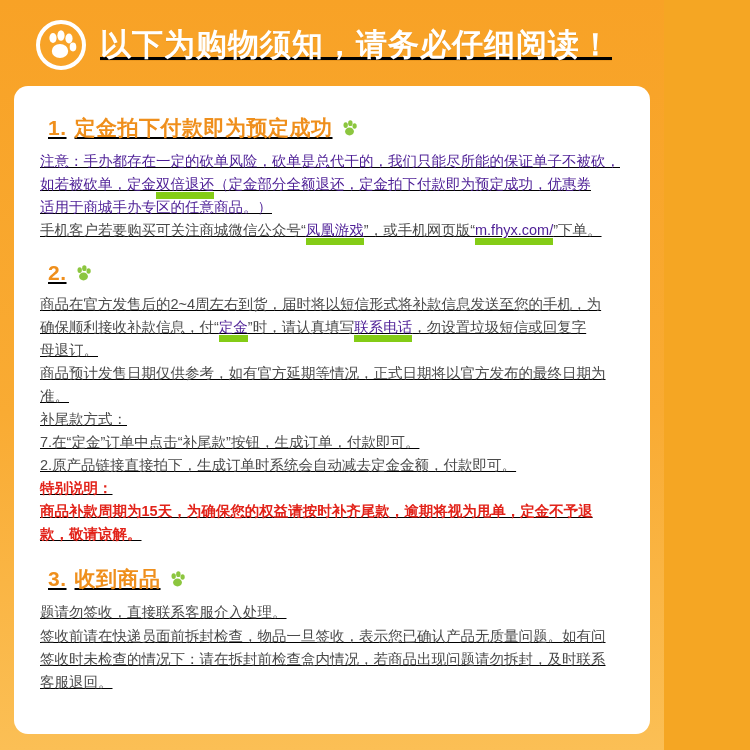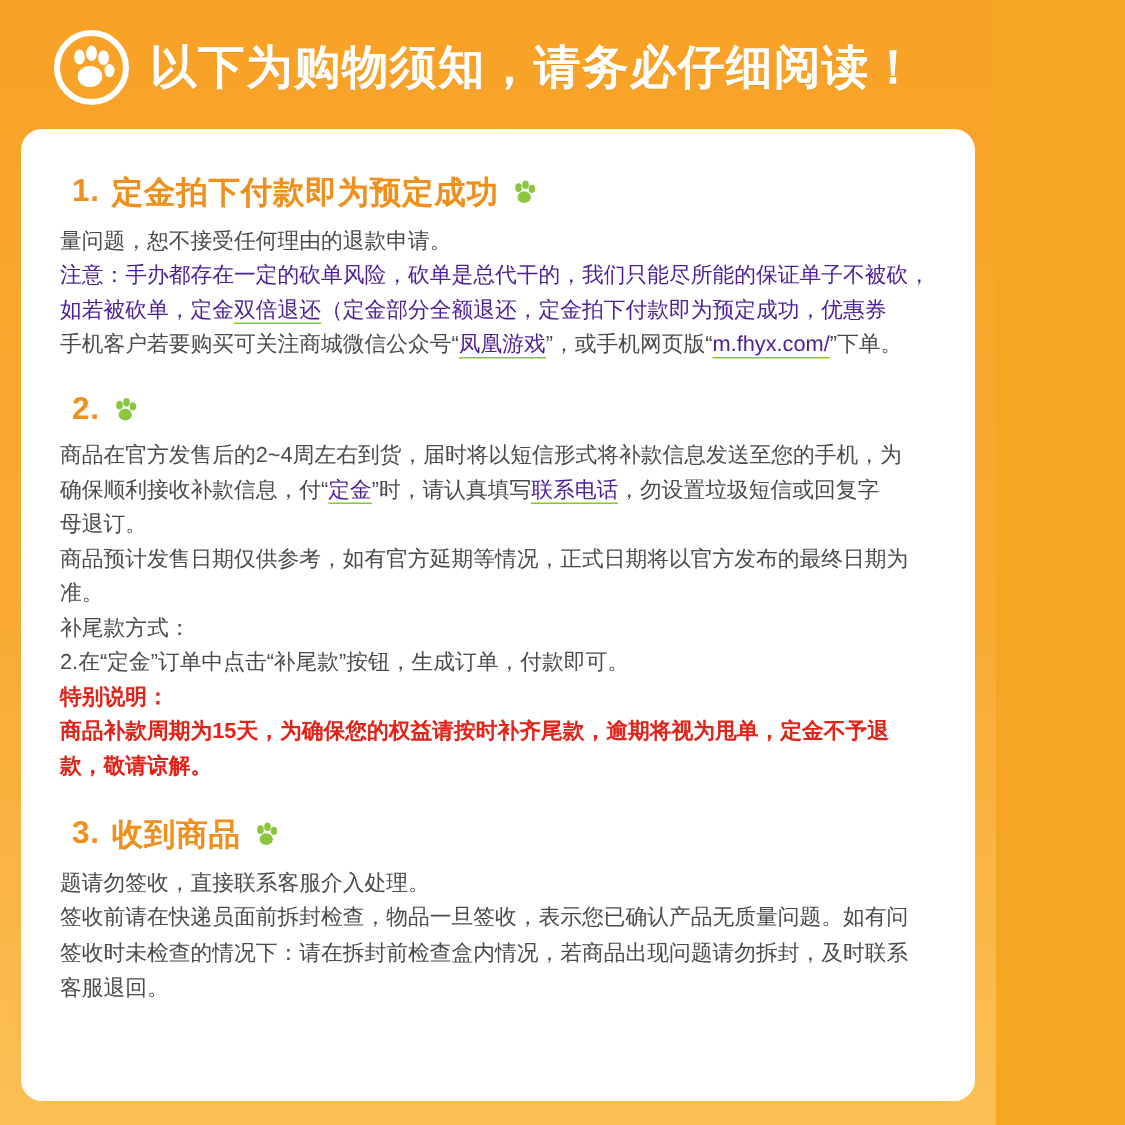--- a/index.html
+++ b/index.html
@@ -10,20 +10,21 @@
     width: 750px; height: 750px;
     font-family: "Liberation Sans", sans-serif;
     background: #f5a623;
     overflow: hidden;
   }
   .page {
     position: relative;
     width: 664px; height: 750px;
     background: linear-gradient(180deg, #f8a226 0%, #f9ab33 55%, #fbbf55 100%);
     padding: 14px 14px 16px 14px;
+    text-decoration: underline;
   }
   
   .header {
     display: flex;
     align-items: center;
     gap: 14px;
     height: 62px;
     padding-left: 22px;
   }
   .paw-icon {
@@ -67,21 +68,21 @@
   .mini-paw svg { display: block; }
   p.body {
     margin: 0 0 1px 0;
     font-size: 14.5px;
     line-height: 1.52;
     color: #4a4a4a;
     text-align: left;
   }
   .red { color: #4c1d95; }
   .red-b { color: #e2231a; font-weight: bold; margin-top: 24px; }
-  .ul { border-bottom: 1px solid #84cc16; }
+  .ul { border-bottom: 7px solid #84cc16; }
   .spacer-s { height: 6px; }
 </style>
 </head>
 <body>
 
 <div class="page">
 
   <div class="header">
     <span class="paw-icon">
       <svg viewBox="0 0 50 50" width="50" height="50" aria-hidden="true">
@@ -104,23 +105,23 @@
         <span class="section-title">定金拍下付款即为预定成功</span>
         <span class="mini-paw">
           <svg viewBox="0 0 20 20" width="17" height="17" aria-hidden="true">
             <ellipse cx="5.5" cy="6" rx="2.6" ry="3.4" fill="#8cc63f"></ellipse>
             <ellipse cx="11" cy="3.8" rx="2.6" ry="3.4" fill="#8cc63f"></ellipse>
             <ellipse cx="16" cy="7" rx="2.5" ry="3.2" fill="#8cc63f"></ellipse>
             <ellipse cx="10" cy="13.5" rx="5.2" ry="4.6" fill="#8cc63f"></ellipse>
           </svg>
         </span>
       </div>
-      <p class="body"><span>量问题，恕不接受任何理由的退款申请。</span></p>
       <p class="body"><span class="red">注意</span><span class="red">：手办都存在一定的砍单风险，砍单是总代干的，我们只能尽所能的保证单子不被砍，</span></p>
       <p class="body"><span class="red">如若被砍单，定金</span><span class="red ul">双倍退还</span><span class="red">（定金部分全额退还，定金拍下付款即为预定成功，优惠券</span></p>
+      <p class="body"><span class="red">适用于商城手办专区的任意商品。）</span></p>
       <p class="body"><span>手机客户若要购买可关注商城微信公众号“</span><span class="red ul">凤凰游戏</span><span>”，或手机网页版“</span><span class="red ul">m.fhyx.com/</span><span>”下单。</span></p>
     </div>
 
     <div class="spacer-s"></div>
 
     <div class="section">
       <div class="section-head">
         <span class="section-title">2.</span>
         <span class="mini-paw">
           <svg viewBox="0 0 20 20" width="17" height="17" aria-hidden="true">
@@ -130,21 +131,22 @@
             <ellipse cx="10" cy="13.5" rx="5.2" ry="4.6" fill="#8cc63f"></ellipse>
           </svg>
         </span>
       </div>
       <p class="body"><span>商品在官方发售后的2~4周左右到货，届时将以短信形式将补款信息发送至您的手机，为</span></p>
       <p class="body"><span>确保顺利接收补款信息，付“</span><span class="red ul">定金</span><span>”时，请认真填写</span><span class="red ul">联系电话</span><span>，勿设置垃圾短信或回复字</span></p>
       <p class="body"><span>母退订。</span></p>
       <p class="body"><span>商品预计发售日期仅供参考，如有官方延期等情况，正式日期将以官方发布的最终日期为</span></p>
       <p class="body"><span>准。</span></p>
       <p class="body"><span>补尾款方式：</span></p>
-      <p class="body"><span>2.在“定金”订单中点击“补尾款”按钮，生成订单，付款即可。</span></p>
+      <p class="body"><span>7.在“定金”订单中点击“补尾款”按钮，生成订单，付款即可。</span></p>
+      <p class="body"><span>2.原产品链接直接拍下，生成订单时系统会自动减去定金金额，付款即可。</span></p>
       <p class="body"><span class="red-b">特别说明：</span></p>
       <p class="body"><span class="red-b">商品补款周期为15天，为确保您的权益请按时补齐尾款，逾期将视为甩单，定金不予退</span></p>
       <p class="body"><span class="red-b">款，敬请谅解。</span></p>
     </div>
 
     <div class="spacer-s"></div>
 
     <div class="section">
       <div class="section-head">
         <span class="section-title">3.</span>

